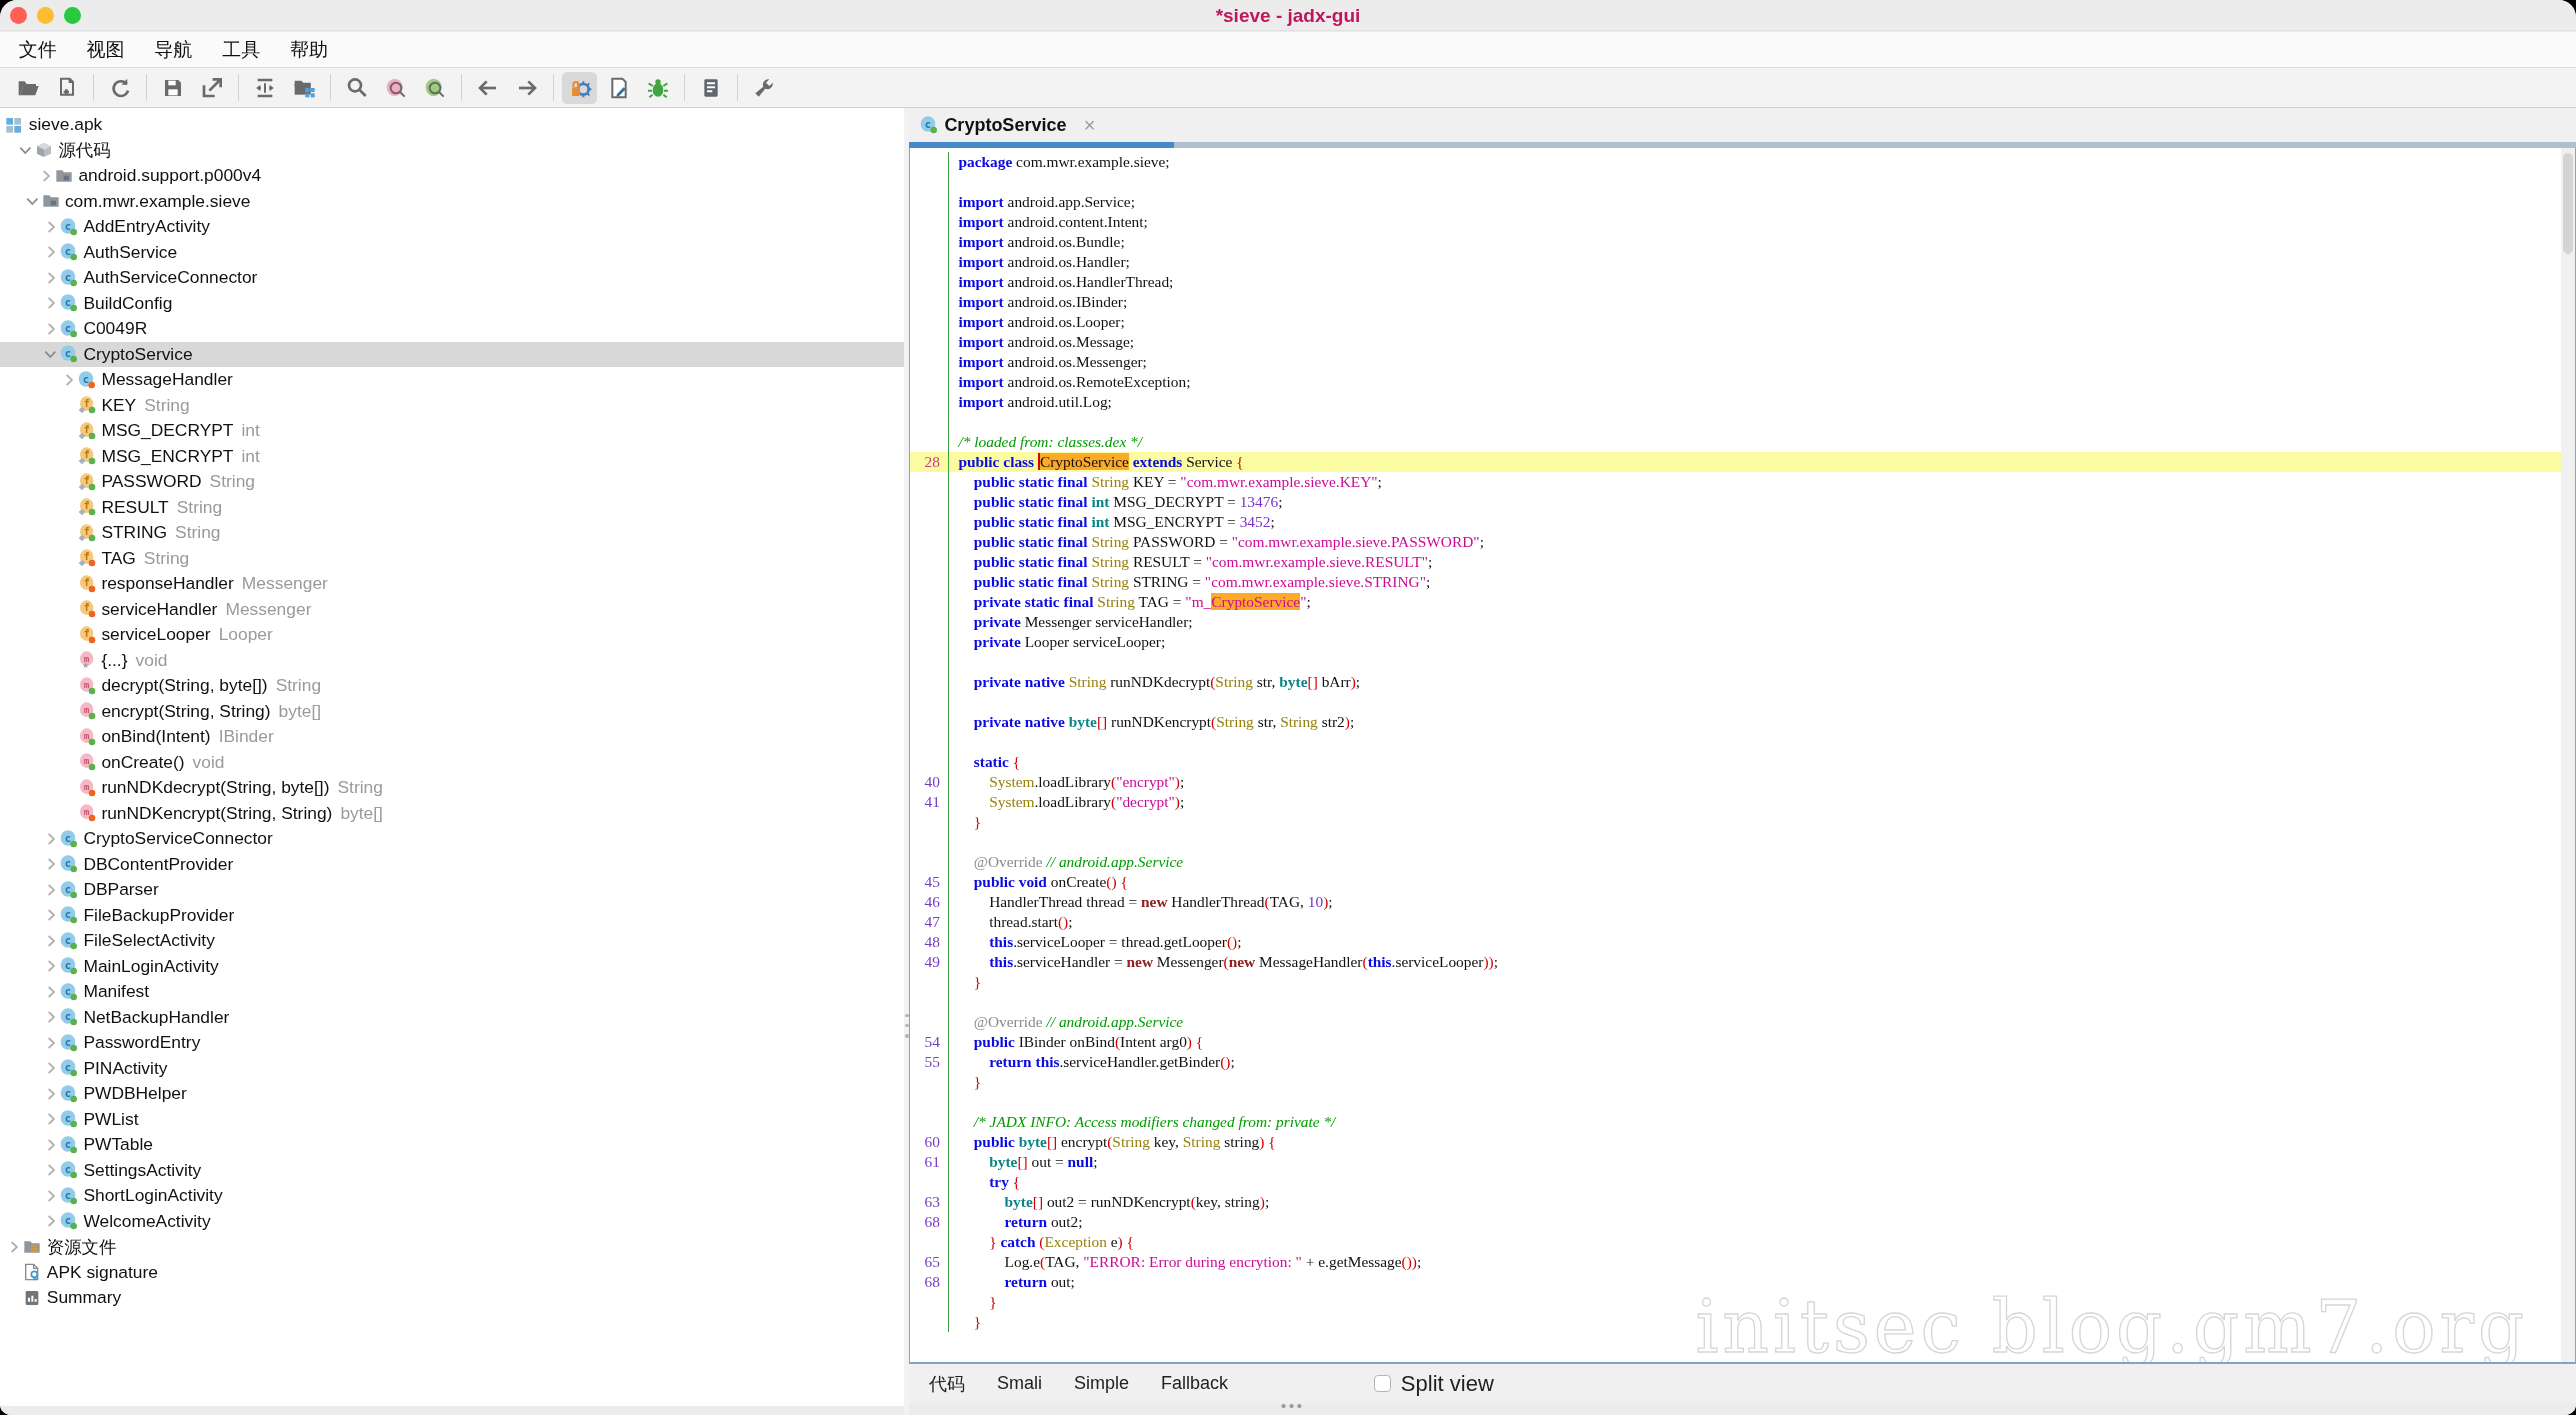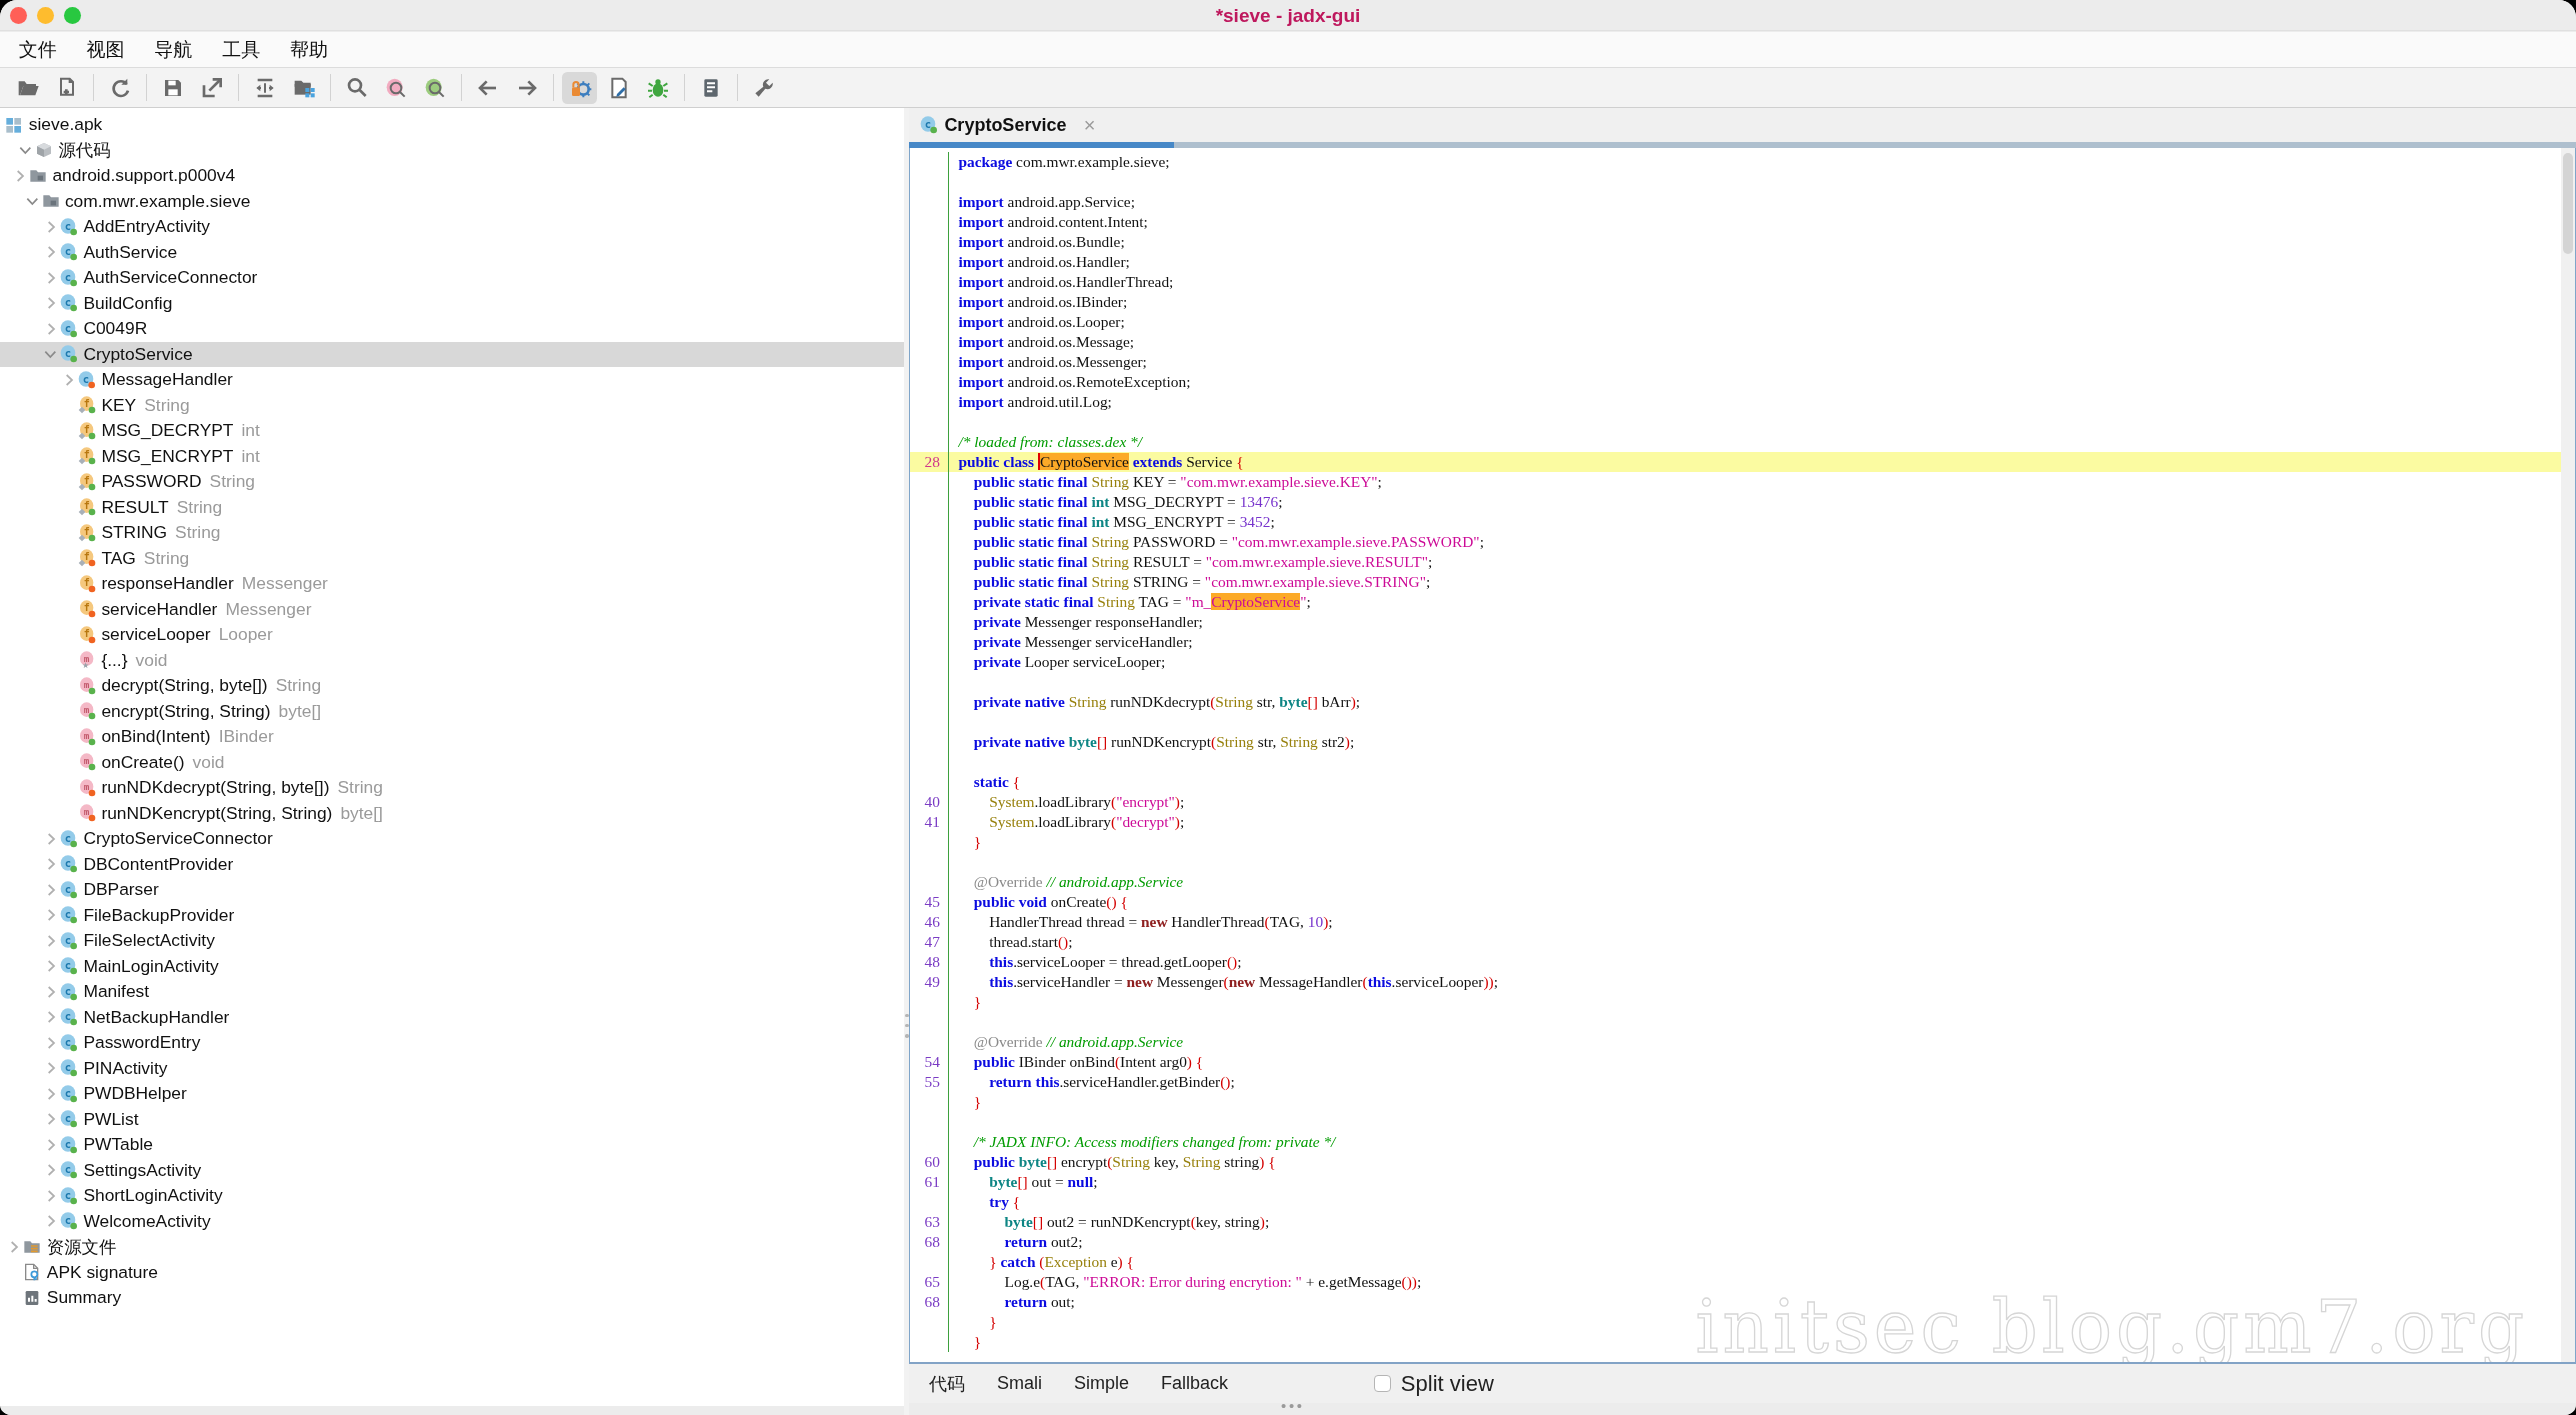--- a/index.html
+++ b/index.html
@@ -255,21 +255,21 @@
           </span>
           <span class="ticon">
             <svg viewBox="0 0 27 27">
               <path d="M13.5 3L24 8v11l-10.5 5L3 19V8z" fill="#b9bdc1"></path>
               <path d="M13.5 3L24 8l-10.5 5L3 8z" fill="#d7dadd"></path>
               <path d="M13.5 13v11L3 19V8z" fill="#9fa4a8"></path>
             </svg>
           </span>
           <span class="tlabel">源代码</span>
         </div>
-        <div class="trow" style="padding-left: 11px;">
+        <div class="trow" style="padding-left: 37px;">
           <span class="chev">
             <svg viewBox="0 0 27 27">
               <path d="M10 6l8 7.5-8 7.5" fill="none" stroke="#b0b0b0" stroke-width="2.6" transform=""></path>
             </svg>
           </span>
           <span class="ticon">
             <svg viewBox="0 0 27 27">
               <path d="M2 5h9l2.5 3H25v14H2z" fill="#8f979e"></path>
               <rect x="13" y="13" width="8" height="7" fill="#6b747c"></rect>
             </svg>
@@ -999,24 +999,20 @@
             <div class="crow">
               <span class="gut"></span>
               <span class="codeline"><span class="tk-b">    </span><span class="tk-k">public</span><span class="tk-b"> </span><span class="tk-k">static</span><span class="tk-b"> </span><span class="tk-k">final</span><span class="tk-b"> </span><span class="tk-j">String</span><span class="tk-b"> STRING = </span><span class="tk-s">"com.mwr.example.sieve.STRING"</span><span class="tk-b">;</span></span>
             </div>
             <div class="crow">
               <span class="gut"></span>
               <span class="codeline"><span class="tk-b">    </span><span class="tk-k">private</span><span class="tk-b"> </span><span class="tk-k">static</span><span class="tk-b"> </span><span class="tk-k">final</span><span class="tk-b"> </span><span class="tk-j">String</span><span class="tk-b"> TAG = </span><span class="tk-s">"m_</span><span class="tk-shl">CryptoService</span><span class="tk-s">"</span><span class="tk-b">;</span></span>
             </div>
             <div class="crow">
               <span class="gut"></span>
-              <span class="codeline"><span class="tk-b">    </span><span class="tk-k">private</span><span class="tk-b"> Messenger responseHandler;</span></span>
-            </div>
-            <div class="crow">
-              <span class="gut"></span>
               <span class="codeline"><span class="tk-b">    </span><span class="tk-k">private</span><span class="tk-b"> Messenger serviceHandler;</span></span>
             </div>
             <div class="crow">
               <span class="gut"></span>
               <span class="codeline"><span class="tk-b">    </span><span class="tk-k">private</span><span class="tk-b"> Looper serviceLooper;</span></span>
             </div>
             <div class="crow">
               <span class="gut"></span>
               <span class="codeline"></span>
             </div>

